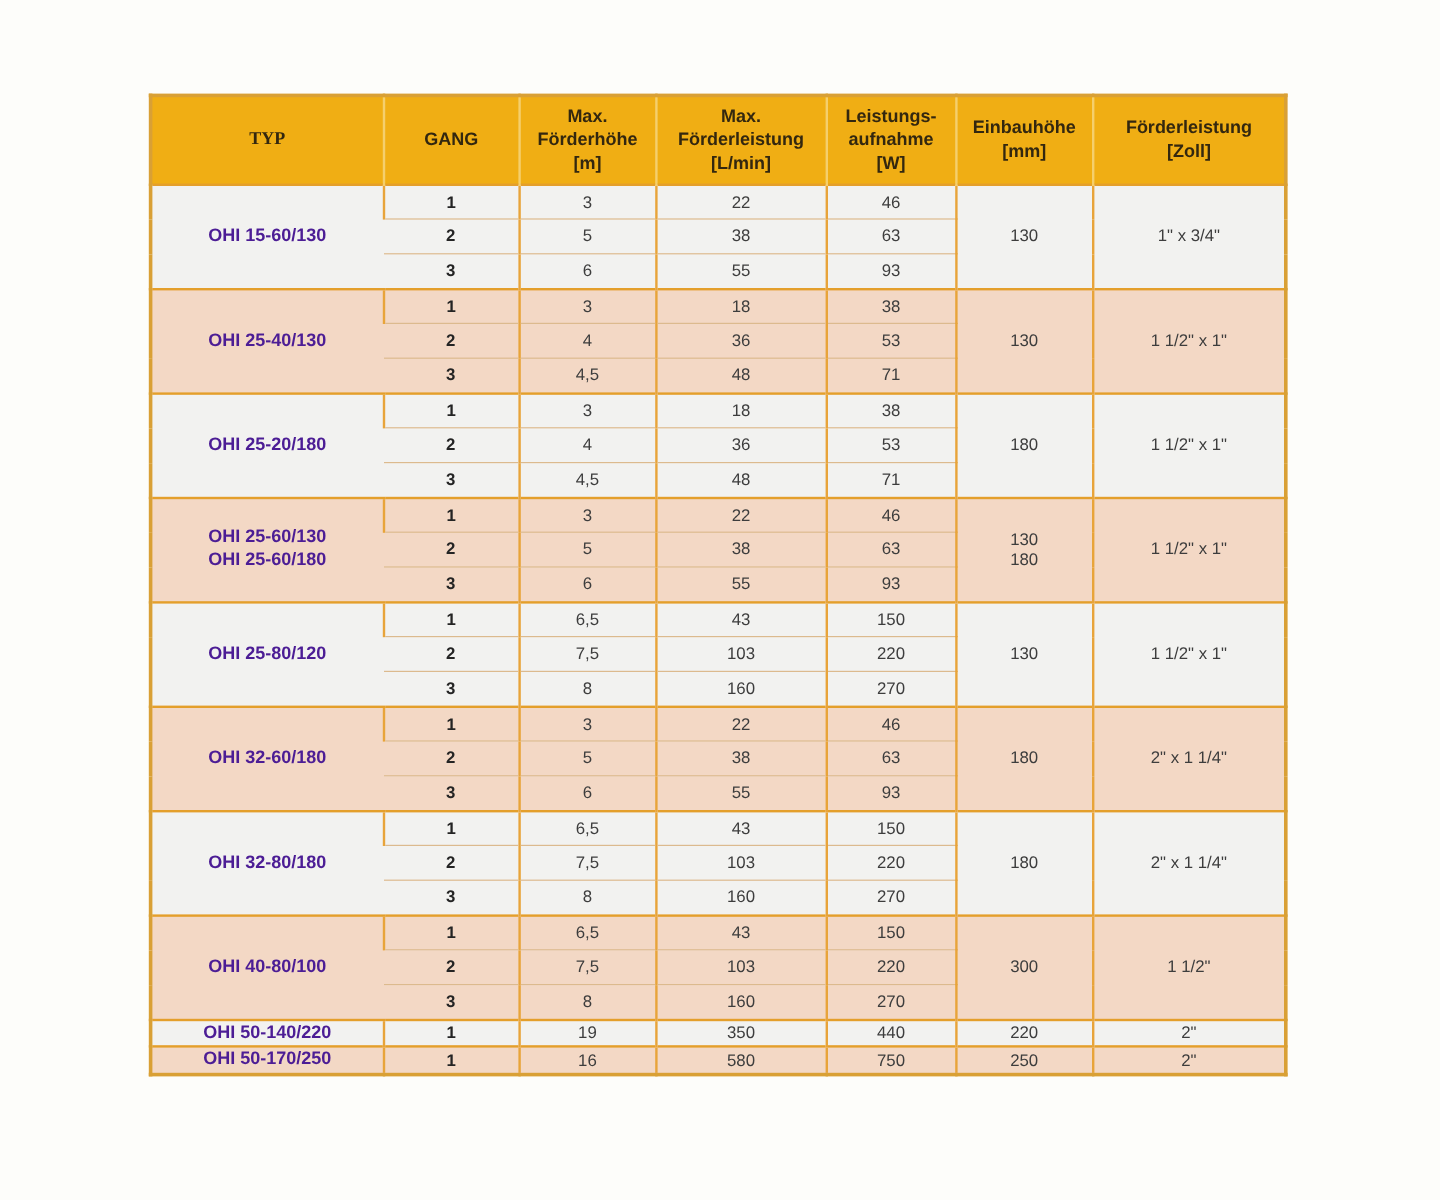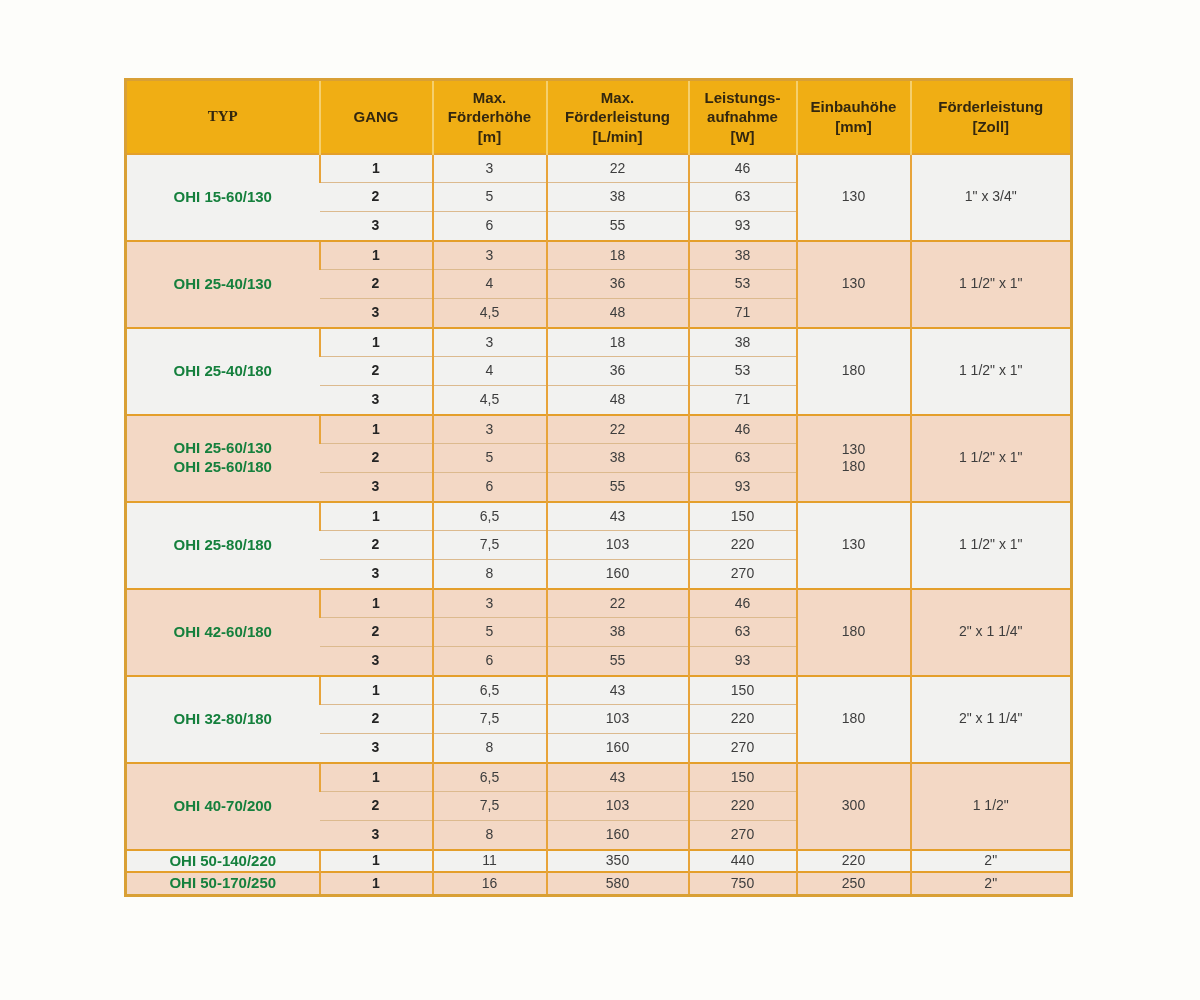--- a/index.html
+++ b/index.html
@@ -25,21 +25,21 @@
     text-align:center; vertical-align:middle;
     font-size:14px; color:#3d3d3d; height:29px;
     border-left:2px solid #e8a43a; white-space:pre-line;
     line-height:1.25; padding:1px 2px;
   }
   td:first-child { border-left:none; }
 
   tr.w td { background:#f2f2f0; }
   tr.p td { background:#f3d8c5; }
 
-  .typ  { font-weight:bold; color:#15803d; font-size:15px; }
+  .typ  { font-weight:bold; color:#4c1d95; font-size:15px; }
   .gang { font-weight:bold; color:#242424; }
 
   tr.gt td { border-top:2px solid #e49f2b; }
   td.sep   { border-top:1px solid #dcba8e; }
   tr.single td { height:20px; }
 </style>
 </head>
 <body>
 
 <div class="stage">
@@ -114,21 +114,21 @@
         <td class="sep">53</td>
       </tr>
       <tr class="p">
         <td class="gang sep">3</td>
         <td class="sep">4,5</td>
         <td class="sep">48</td>
         <td class="sep">71</td>
       </tr>
 
       <tr class="w gt">
-        <td class="typ" rowspan="3">OHI 25-40/180</td>
+        <td class="typ" rowspan="3">OHI 25-20/180</td>
         <td class="gang">1</td>
         <td>3</td>
         <td>18</td>
         <td>38</td>
         <td rowspan="3">180</td>
         <td rowspan="3">1 1/2" x 1"</td>
       </tr>
       <tr class="w">
         <td class="gang sep">2</td>
         <td class="sep">4</td>
@@ -160,21 +160,21 @@
         <td class="sep">63</td>
       </tr>
       <tr class="p">
         <td class="gang sep">3</td>
         <td class="sep">6</td>
         <td class="sep">55</td>
         <td class="sep">93</td>
       </tr>
 
       <tr class="w gt">
-        <td class="typ" rowspan="3">OHI 25-80/180</td>
+        <td class="typ" rowspan="3">OHI 25-80/120</td>
         <td class="gang">1</td>
         <td>6,5</td>
         <td>43</td>
         <td>150</td>
         <td rowspan="3">130</td>
         <td rowspan="3">1 1/2" x 1"</td>
       </tr>
       <tr class="w">
         <td class="gang sep">2</td>
         <td class="sep">7,5</td>
@@ -182,21 +182,21 @@
         <td class="sep">220</td>
       </tr>
       <tr class="w">
         <td class="gang sep">3</td>
         <td class="sep">8</td>
         <td class="sep">160</td>
         <td class="sep">270</td>
       </tr>
 
       <tr class="p gt">
-        <td class="typ" rowspan="3">OHI 42-60/180</td>
+        <td class="typ" rowspan="3">OHI 32-60/180</td>
         <td class="gang">1</td>
         <td>3</td>
         <td>22</td>
         <td>46</td>
         <td rowspan="3">180</td>
         <td rowspan="3">2" x 1 1/4"</td>
       </tr>
       <tr class="p">
         <td class="gang sep">2</td>
         <td class="sep">5</td>
@@ -226,21 +226,21 @@
         <td class="sep">220</td>
       </tr>
       <tr class="w">
         <td class="gang sep">3</td>
         <td class="sep">8</td>
         <td class="sep">160</td>
         <td class="sep">270</td>
       </tr>
 
       <tr class="p gt">
-        <td class="typ" rowspan="3">OHI 40-70/200</td>
+        <td class="typ" rowspan="3">OHI 40-80/100</td>
         <td class="gang">1</td>
         <td>6,5</td>
         <td>43</td>
         <td>150</td>
         <td rowspan="3">300</td>
         <td rowspan="3">1 1/2"</td>
       </tr>
       <tr class="p">
         <td class="gang sep">2</td>
         <td class="sep">7,5</td>
@@ -250,21 +250,21 @@
       <tr class="p">
         <td class="gang sep">3</td>
         <td class="sep">8</td>
         <td class="sep">160</td>
         <td class="sep">270</td>
       </tr>
 
       <tr class="w gt single">
         <td class="typ">OHI 50-140/220</td>
         <td class="gang">1</td>
-        <td>11</td>
+        <td>19</td>
         <td>350</td>
         <td>440</td>
         <td>220</td>
         <td>2"</td>
       </tr>
 
       <tr class="p gt single">
         <td class="typ">OHI 50-170/250</td>
         <td class="gang">1</td>
         <td>16</td>

